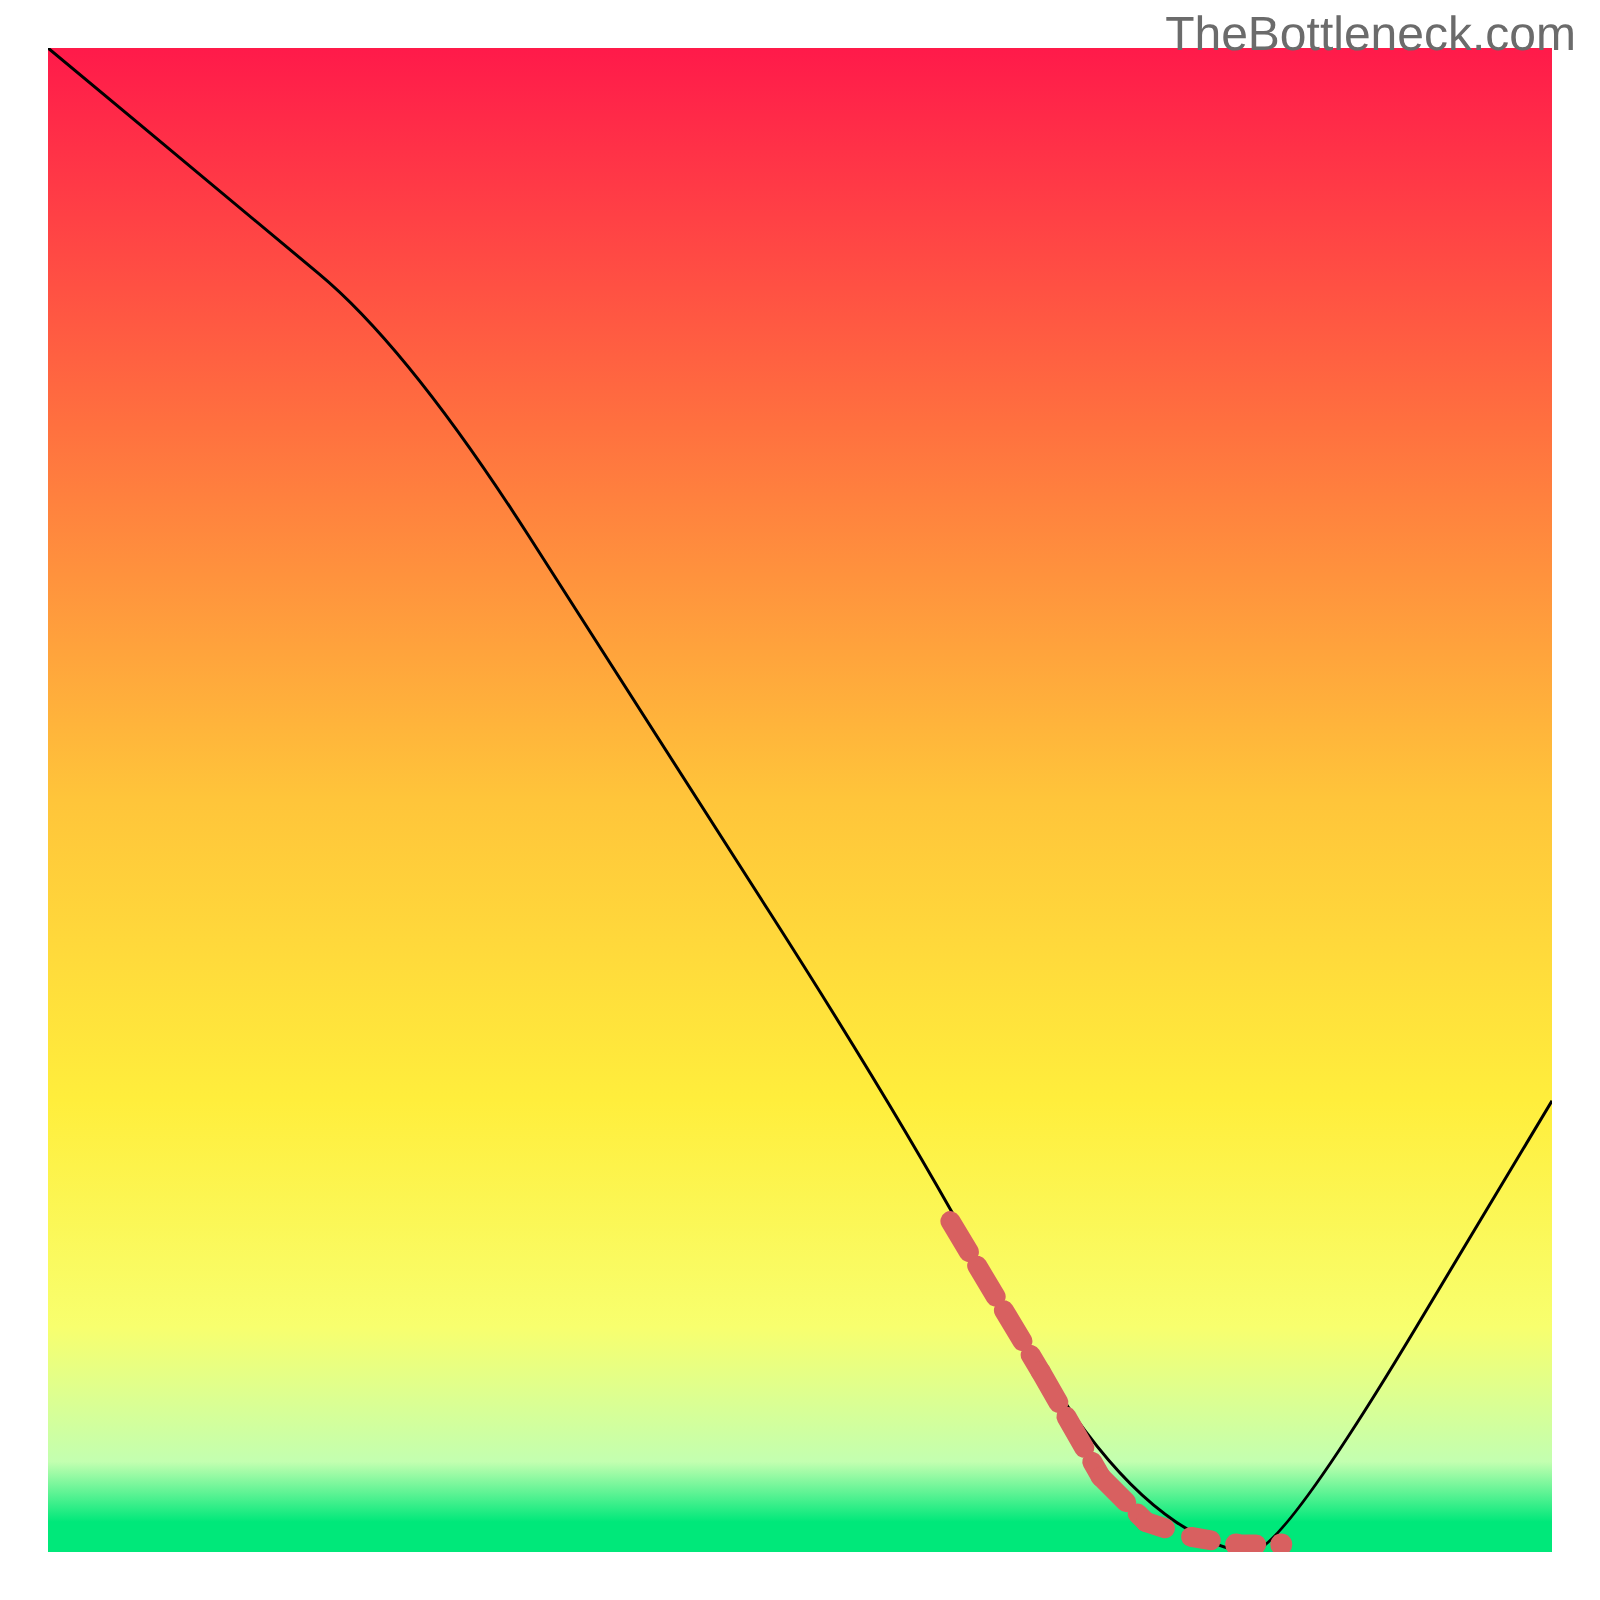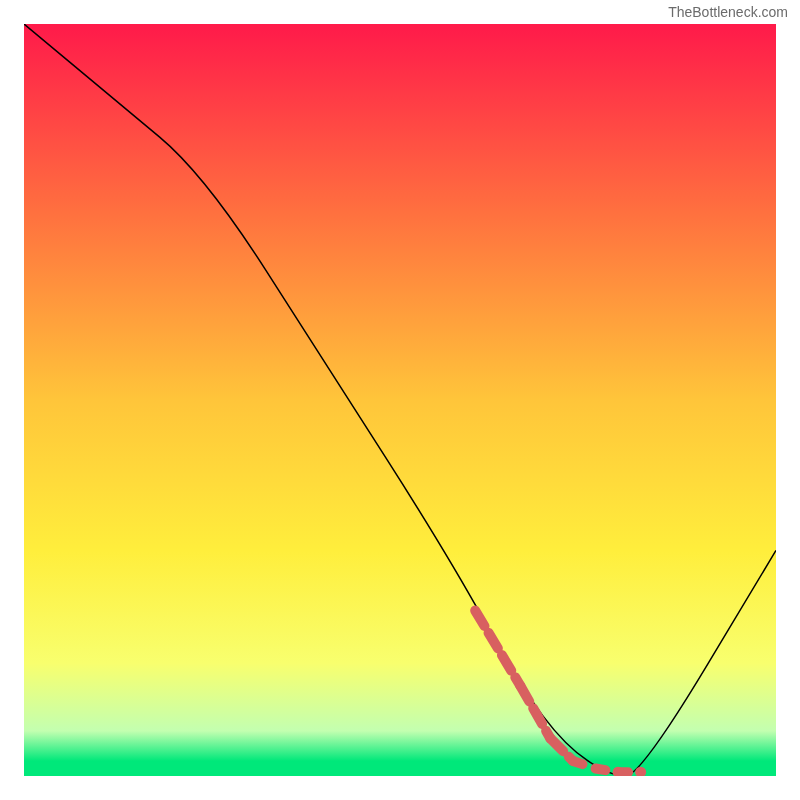--- a/index.html
+++ b/index.html
@@ -8,21 +8,21 @@
     height: 800px;
     background: #ffffff;
     font-family: Arial, sans-serif;
     position: relative;
   }
   .watermark {
     position: absolute;
     top: 4px;
     right: 12px;
     color: #6b6b6b;
-    font-size: 14px;
+    font-size: 24px;
     font-weight: 500;
     z-index: 10;
   }
   .chart-area {
     position: absolute;
     left: 24px;
     top: 24px;
     width: 752px;
     height: 752px;
   }

